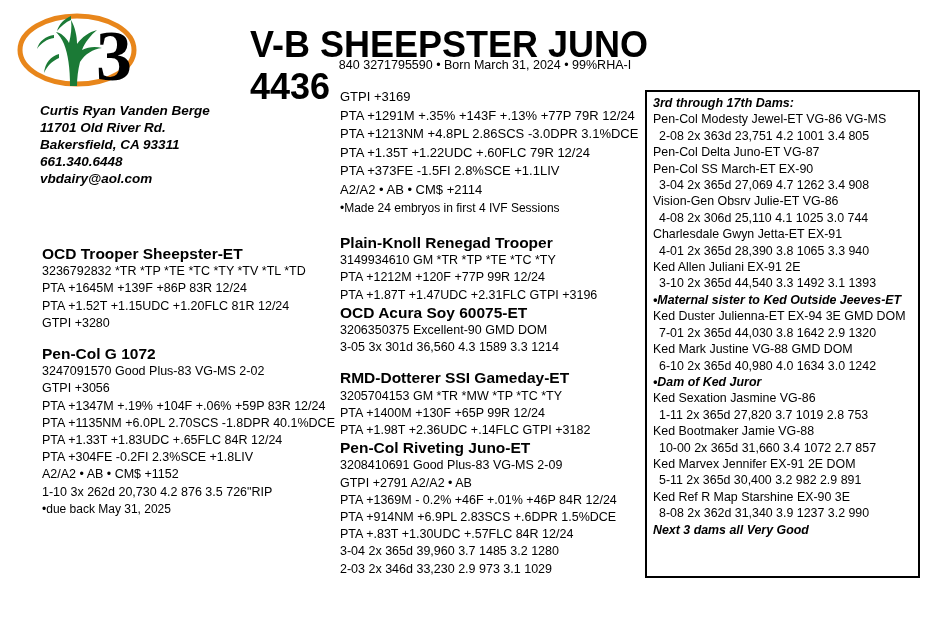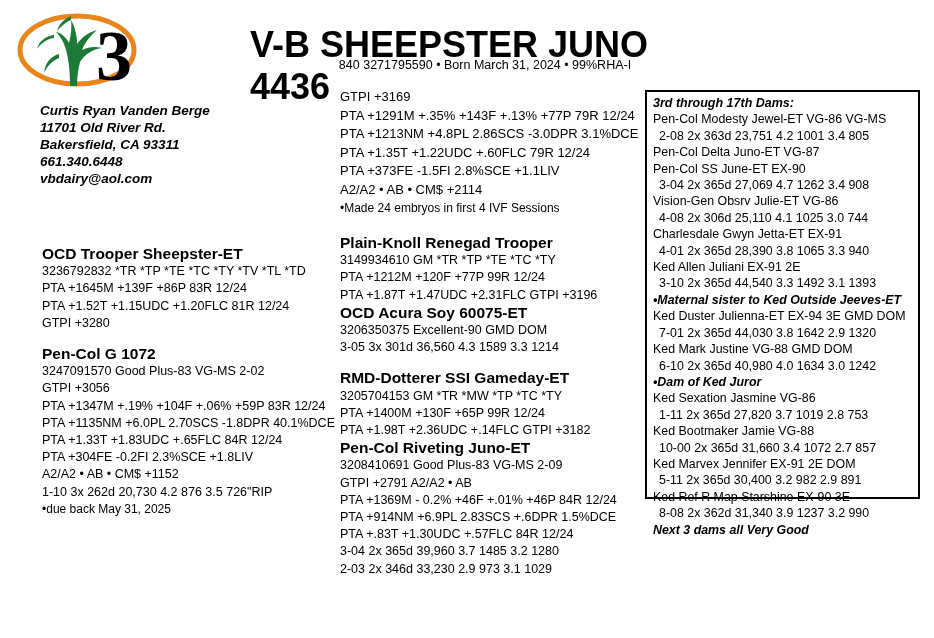--- a/index.html
+++ b/index.html
@@ -101,21 +101,21 @@
     line-height: 17.2px;
   }
   .center-col .animal-name { font-size: 15.5px; }
 
   
   .ped-box {
     position: absolute;
     left: 645px;
     top: 90px;
     width: 275px;
-    height: 409px;
+    height: 488px;
     border: 2px solid #000;
     padding: 3px 5px 0 6px;
     box-sizing: border-box;
     font-size: 12.4px;
     line-height: 16.4px;
   }
   .ped-head {
     font-style: italic;
     font-weight: bold;
     font-size: 12.5px;
@@ -226,21 +226,21 @@
   </div>
 
   <div class="ped-box">
     <div class="ped-head">3rd through 17th Dams:</div>
 
     <div class="ped-name">Pen-Col Modesty Jewel-ET VG-86 VG-MS</div>
     <div class="ped-data ped-indent">2-08  2x  363d  23,751  4.2  1001  3.4  805</div>
 
     <div class="ped-name">Pen-Col Delta Juno-ET VG-87</div>
 
-    <div class="ped-name">Pen-Col SS June-ET EX-90</div>
+    <div class="ped-name">Pen-Col SS March-ET EX-90</div>
     <div class="ped-data ped-indent">3-04  2x  365d  27,069  4.7  1262  3.4  908</div>
 
     <div class="ped-name">Vision-Gen Obsrv Julie-ET VG-86</div>
     <div class="ped-data ped-indent">4-08  2x  306d  25,110  4.1  1025  3.0  744</div>
 
     <div class="ped-name">Charlesdale Gwyn Jetta-ET EX-91</div>
     <div class="ped-data ped-indent">4-01  2x  365d  28,390  3.8  1065  3.3  940</div>
 
     <div class="ped-name">Ked Allen Juliani EX-91 2E</div>
     <div class="ped-data ped-indent">3-10  2x  365d  44,540  3.3  1492  3.1  1393</div>

